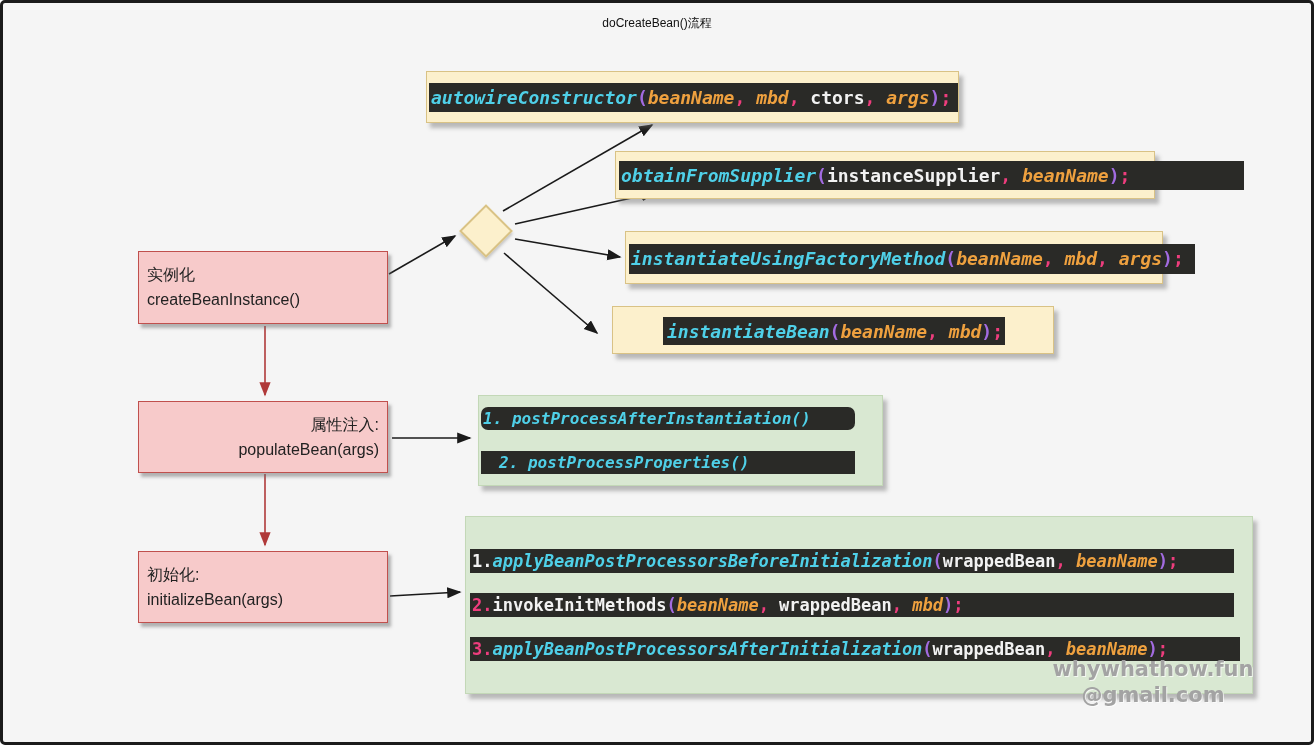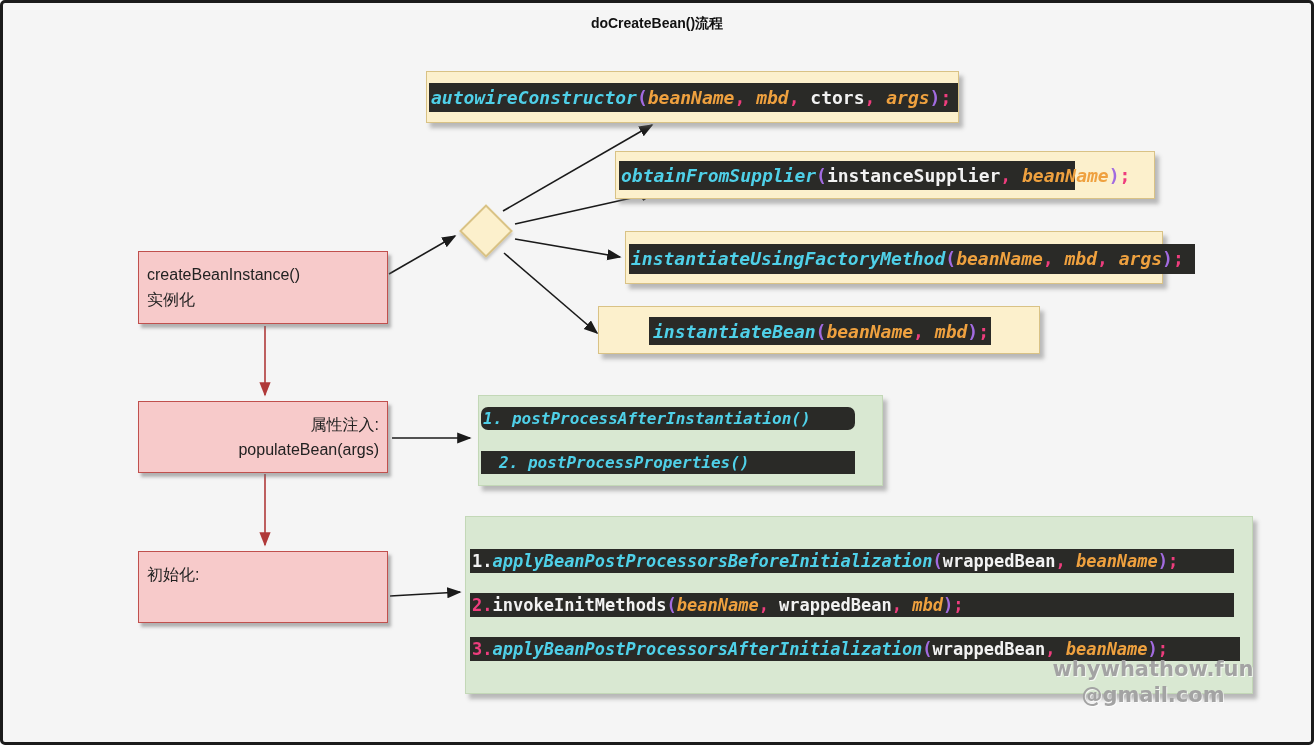--- a/index.html
+++ b/index.html
@@ -16,21 +16,21 @@
   *{box-sizing:border-box; margin:0; padding:0;}
   body{font-family:"Liberation Sans", sans-serif; background:#ffffff;}
   .canvas{
     position:relative; width:1314px; height:745px;
     background:var(--background);
     border:3px solid var(--frame); border-radius:5px;
     overflow:hidden;
   }
   .title{
     position:absolute; top:12px; left:0; width:100%;
-    text-align:center; font-size:14px; font-weight:bold; color:#111;
+    text-align:center; font-size:12px; font-weight:normal; color:#111;
   }
   
   .note{
     position:absolute;
     box-shadow:4px 5px 4px rgba(110,110,110,0.45);
   }
   .note.yellow{ background:var(--note-yellow); border:1px solid var(--note-yellow-border); }
   .note.green{ background:var(--note-green); border:1px solid var(--note-green-border); }
   .codebar{
     position:absolute; background:var(--code-bg);
@@ -103,54 +103,55 @@
     <line class="arrow-black" x1="387" y1="593" x2="457" y2="589" marker-end="url(#ahb)"></line>
   </svg>
 
   <div class="diamond"></div>
 
   <div class="note yellow" style="left:423px; top:68px; width:533px; height:52px;">
     <div class="codebar fs18" style="left:2px; top:11px; width:529px; height:29px; padding-left:2px;"><span class="tok-fn">autowireConstructor</span><span class="tok-paren">(</span><span class="tok-arg">beanName</span><span class="tok-punc">, </span><span class="tok-arg">mbd</span><span class="tok-punc">, </span><span class="tok-plain">ctors</span><span class="tok-punc">, </span><span class="tok-arg">args</span><span class="tok-paren">)</span><span class="tok-punc">;</span></div>
   </div>
 
   <div class="note yellow" style="left:612px; top:148px; width:540px; height:48px;">
-    <div class="codebar fs18" style="left:3px; top:9px; width:456px; height:29px; padding-left:2px;"><span class="tok-fn">obtainFromSupplier</span><span class="tok-paren">(</span><span class="tok-plain">instanceSupplier</span><span class="tok-punc">, </span><span class="tok-arg">beanName</span><span class="tok-paren">)</span><span class="tok-punc">;</span></div>
+    <div class="codebar fs18" style="left:3px; top:9px; width:625px; height:29px; padding-left:2px;"><span class="tok-fn">obtainFromSupplier</span><span class="tok-paren">(</span><span class="tok-plain">instanceSupplier</span><span class="tok-punc">, </span><span class="tok-arg">beanName</span><span class="tok-paren">)</span><span class="tok-punc">;</span></div>
   </div>
 
   <div class="note yellow" style="left:622px; top:228px; width:538px; height:53px;text-decoration:underline;">
     <div class="codebar fs18" style="left:3px; top:12px; width:566px; height:30px; padding-left:2px;"><span class="tok-fn">instantiateUsingFactoryMethod</span><span class="tok-paren">(</span><span class="tok-arg">beanName</span><span class="tok-punc">, </span><span class="tok-arg">mbd</span><span class="tok-punc">, </span><span class="tok-arg">args</span><span class="tok-paren">)</span><span class="tok-punc">;</span></div>
   </div>
 
-  <div class="note yellow" style="left:595px; top:303px; width:442px; height:48px;">
+  <div class="note yellow" style="left:609px; top:303px; width:442px; height:48px;">
     <div class="codebar fs18" style="left:50px; top:10px; width:342px; height:28px; padding-left:4px;"><span class="tok-fn">instantiateBean</span><span class="tok-paren">(</span><span class="tok-arg">beanName</span><span class="tok-punc">, </span><span class="tok-arg">mbd</span><span class="tok-paren">)</span><span class="tok-punc">;</span></div>
   </div>
 
   <div class="note green" style="left:475px; top:392px; width:405px; height:91px;">
     <div class="codebar fs16" style="left:2px; top:11px; width:374px; height:23px; padding-left:2px;border-radius:7px;"><span class="tok-num_cyan">1. </span><span class="tok-fn">postProcessAfterInstantiation()</span></div>
     <div class="codebar fs16" style="left:2px; top:55px; width:374px; height:23px; padding-left:18px;"><span class="tok-num_cyan">2. </span><span class="tok-fn">postProcessProperties()</span></div>
   </div>
 
   <div class="note green" style="left:462px; top:513px; width:788px; height:178px;">
     <div class="codebar fs17" style="left:4px; top:32px; width:764px; height:24px; padding-left:2px;"><span class="tok-num_white">1.</span><span class="tok-fn">applyBeanPostProcessorsBeforeInitialization</span><span class="tok-paren">(</span><span class="tok-plain">wrappedBean</span><span class="tok-punc">, </span><span class="tok-arg">beanName</span><span class="tok-paren">)</span><span class="tok-punc">;</span></div>
     <div class="codebar fs17" style="left:4px; top:76px; width:764px; height:24px; padding-left:2px;"><span class="tok-num_pink">2.</span><span class="tok-plain">invokeInitMethods</span><span class="tok-paren">(</span><span class="tok-arg">beanName</span><span class="tok-punc">, </span><span class="tok-plain">wrappedBean</span><span class="tok-punc">, </span><span class="tok-arg">mbd</span><span class="tok-paren">)</span><span class="tok-punc">;</span></div>
     <div class="codebar fs17" style="left:4px; top:120px; width:770px; height:24px; padding-left:2px;"><span class="tok-num_pink">3.</span><span class="tok-fn">applyBeanPostProcessorsAfterInitialization</span><span class="tok-paren">(</span><span class="tok-plain">wrappedBean</span><span class="tok-punc">, </span><span class="tok-arg">beanName</span><span class="tok-paren">)</span><span class="tok-punc">;</span></div>
   </div>
 
   <div class="stage" style="left:135px; top:248px; height:73px;">
+    <div>实例化</div>
     <div>createBeanInstance()</div>
-    <div>实例化</div>
   </div>
 
   <div class="stage" style="left:135px; top:398px; height:72px;text-align:right;">
     <div>属性注入:</div>
     <div>populateBean(args)</div>
   </div>
 
   <div class="stage" style="left:135px; top:548px; height:72px;">
     <div>初始化:</div>
+    <div>initializeBean(args)</div>
   </div>
 
   <div class="watermark">
     <div>whywhathow.fun</div>
     <div>@gmail.com</div>
   </div>
 
 </div>
 
 </body></html>

